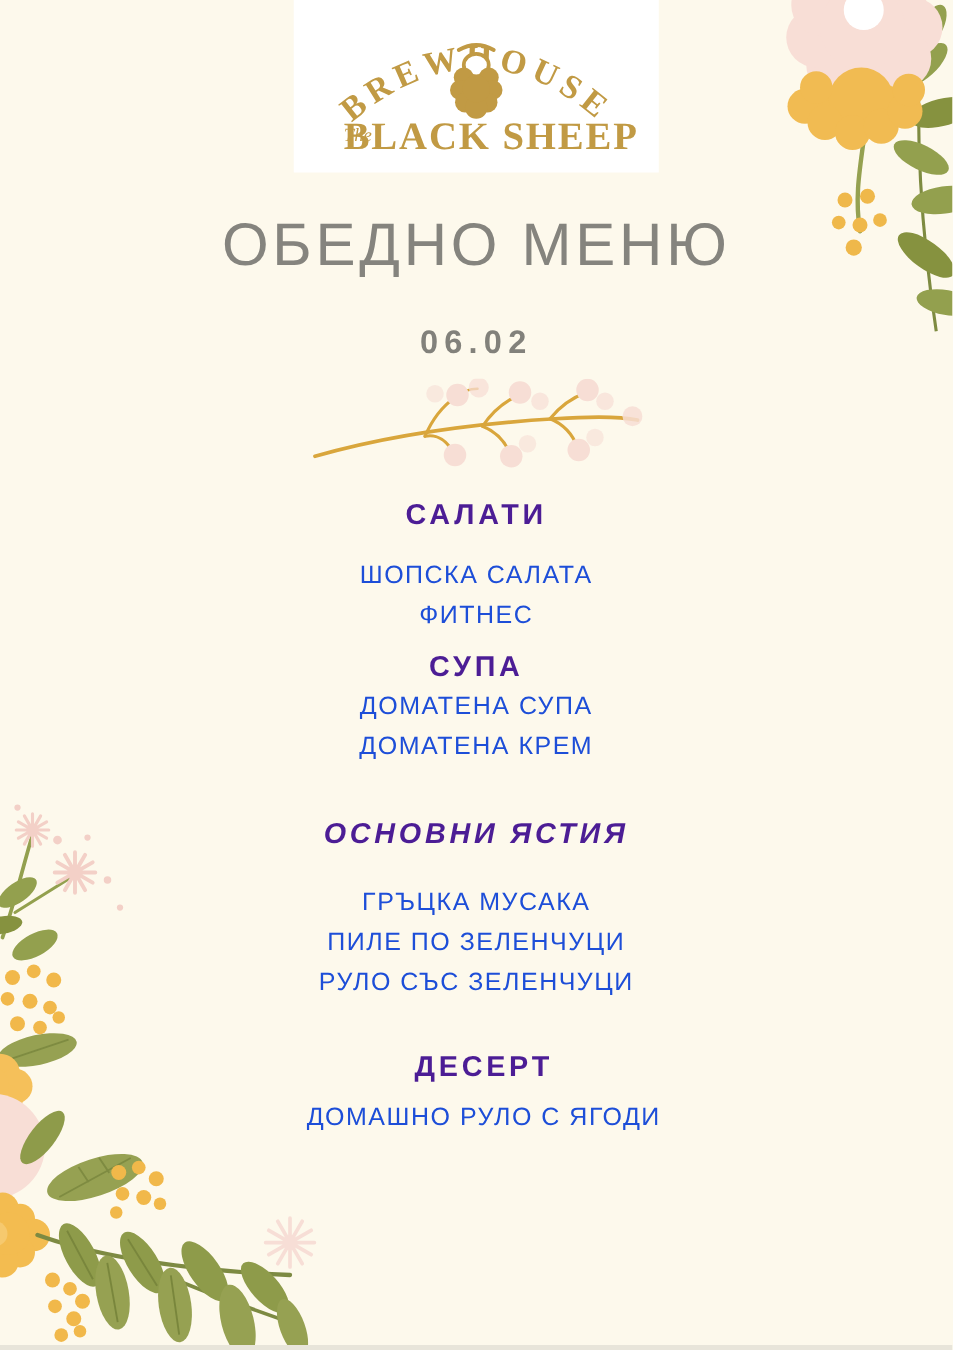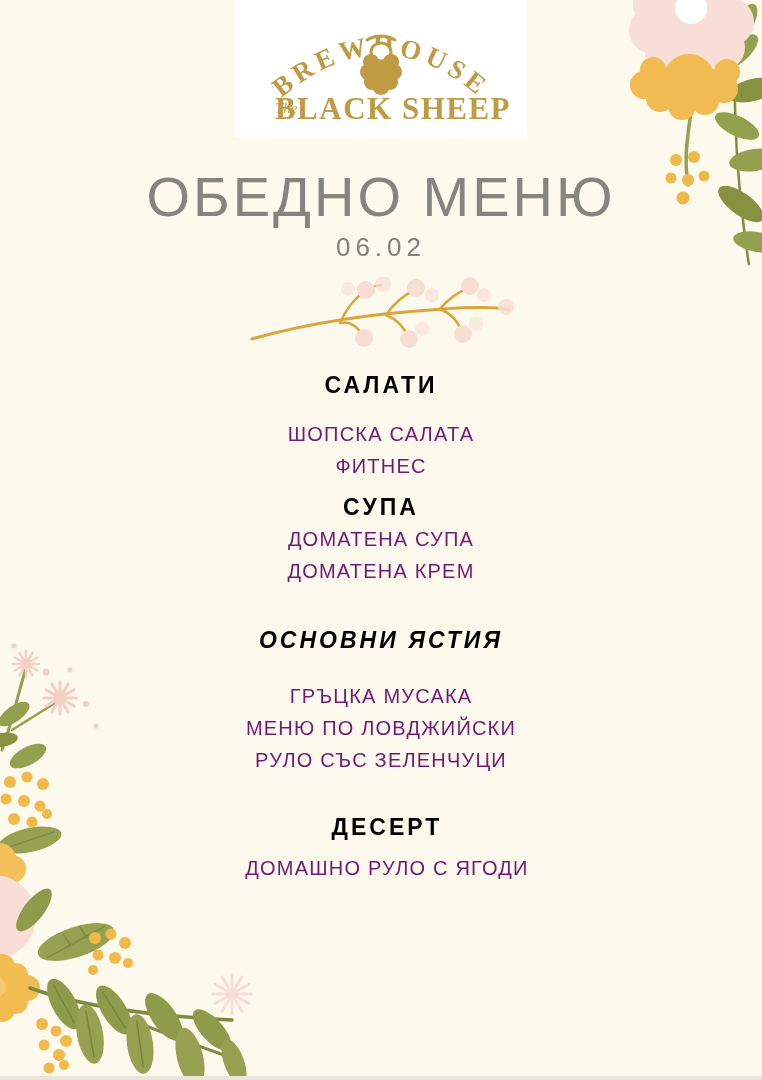--- a/index.html
+++ b/index.html
@@ -12,35 +12,35 @@
   .bottom-edge{position:absolute;left:0;bottom:0;width:100%;height:4px;background:#e8e5da;z-index:3;}
   .corner-tr{position:absolute;top:0;right:0;z-index:0;pointer-events:none;}
   .corner-bl{position:absolute;bottom:0;left:0;z-index:0;pointer-events:none;}
   .content{position:relative;z-index:1;text-align:center;}
   .logo-box{width:292px;height:138px;margin:0 auto;background:#ffffff;}
   .arc-text{fill:#c19a44;font-family:"Liberation Serif",serif;font-weight:bold;font-size:27px;letter-spacing:5px;}
   .the-text{fill:#c19a44;font-family:"Liberation Serif",serif;font-style:italic;font-size:15px;}
   .main-text{fill:#c19a44;font-family:"Liberation Serif",serif;font-weight:bold;font-size:31px;letter-spacing:1.5px;}
   h1,h2,ul{margin:0;padding:0;}
   .title{
-    margin-top:24px;font-size:56px;font-weight:normal;letter-spacing:3px;
+    margin-top:24px;font-size:48px;font-weight:normal;letter-spacing:3px;
     color:#85847e;line-height:70px;
   }
   .date{
-    font-size:26px;font-weight:normal;letter-spacing:5px;
+    margin-top:26px;font-size:26px;font-weight:bold;letter-spacing:5px;
     color:#82817b;line-height:30px;
   }
   .branch-wrap{margin-top:15px;height:72px;line-height:0;}
   .section-title{
     font-size:23px;font-weight:bold;letter-spacing:3px;
-    color:#000000;line-height:32px;
+    color:#4c1d95;line-height:32px;
   }
   .items{
     list-style:none;font-size:20px;letter-spacing:1.2px;
-    color:#701a75;line-height:32px;
+    color:#1d4ed8;line-height:32px;
   }
   .sec-salads{margin-top:20px;}  .sec-salads .section-title{margin-bottom:17px;}
   .sec-soups{margin-top:9px;}    .sec-soups .section-title{margin-bottom:0;}
   .sec-mains{margin-top:37px;}   .sec-mains .section-title{margin-bottom:24px;font-style:italic;}
   .sec-dessert{margin-top:35px;padding-left:12px;} .sec-dessert .section-title{margin-bottom:9px;}
 </style>
 </head>
 <body>
 
 <div class="page">
@@ -265,21 +265,21 @@
         <ul class="items">
           <li>ДОМАТЕНА СУПА</li>
           <li>ДОМАТЕНА КРЕМ</li>
         </ul>
       </section>
 
       <section class="sec sec-mains">
         <h2 class="section-title">ОСНОВНИ ЯСТИЯ</h2>
         <ul class="items">
           <li>ГРЪЦКА МУСАКА</li>
-          <li>МЕНЮ ПО ЛОВДЖИЙСКИ</li>
+          <li>ПИЛЕ ПО ЗЕЛЕНЧУЦИ</li>
           <li>РУЛО СЪС ЗЕЛЕНЧУЦИ</li>
         </ul>
       </section>
 
       <section class="sec sec-dessert">
         <h2 class="section-title">ДЕСЕРТ</h2>
         <ul class="items">
           <li>ДОМАШНО РУЛО С ЯГОДИ</li>
         </ul>
       </section>

